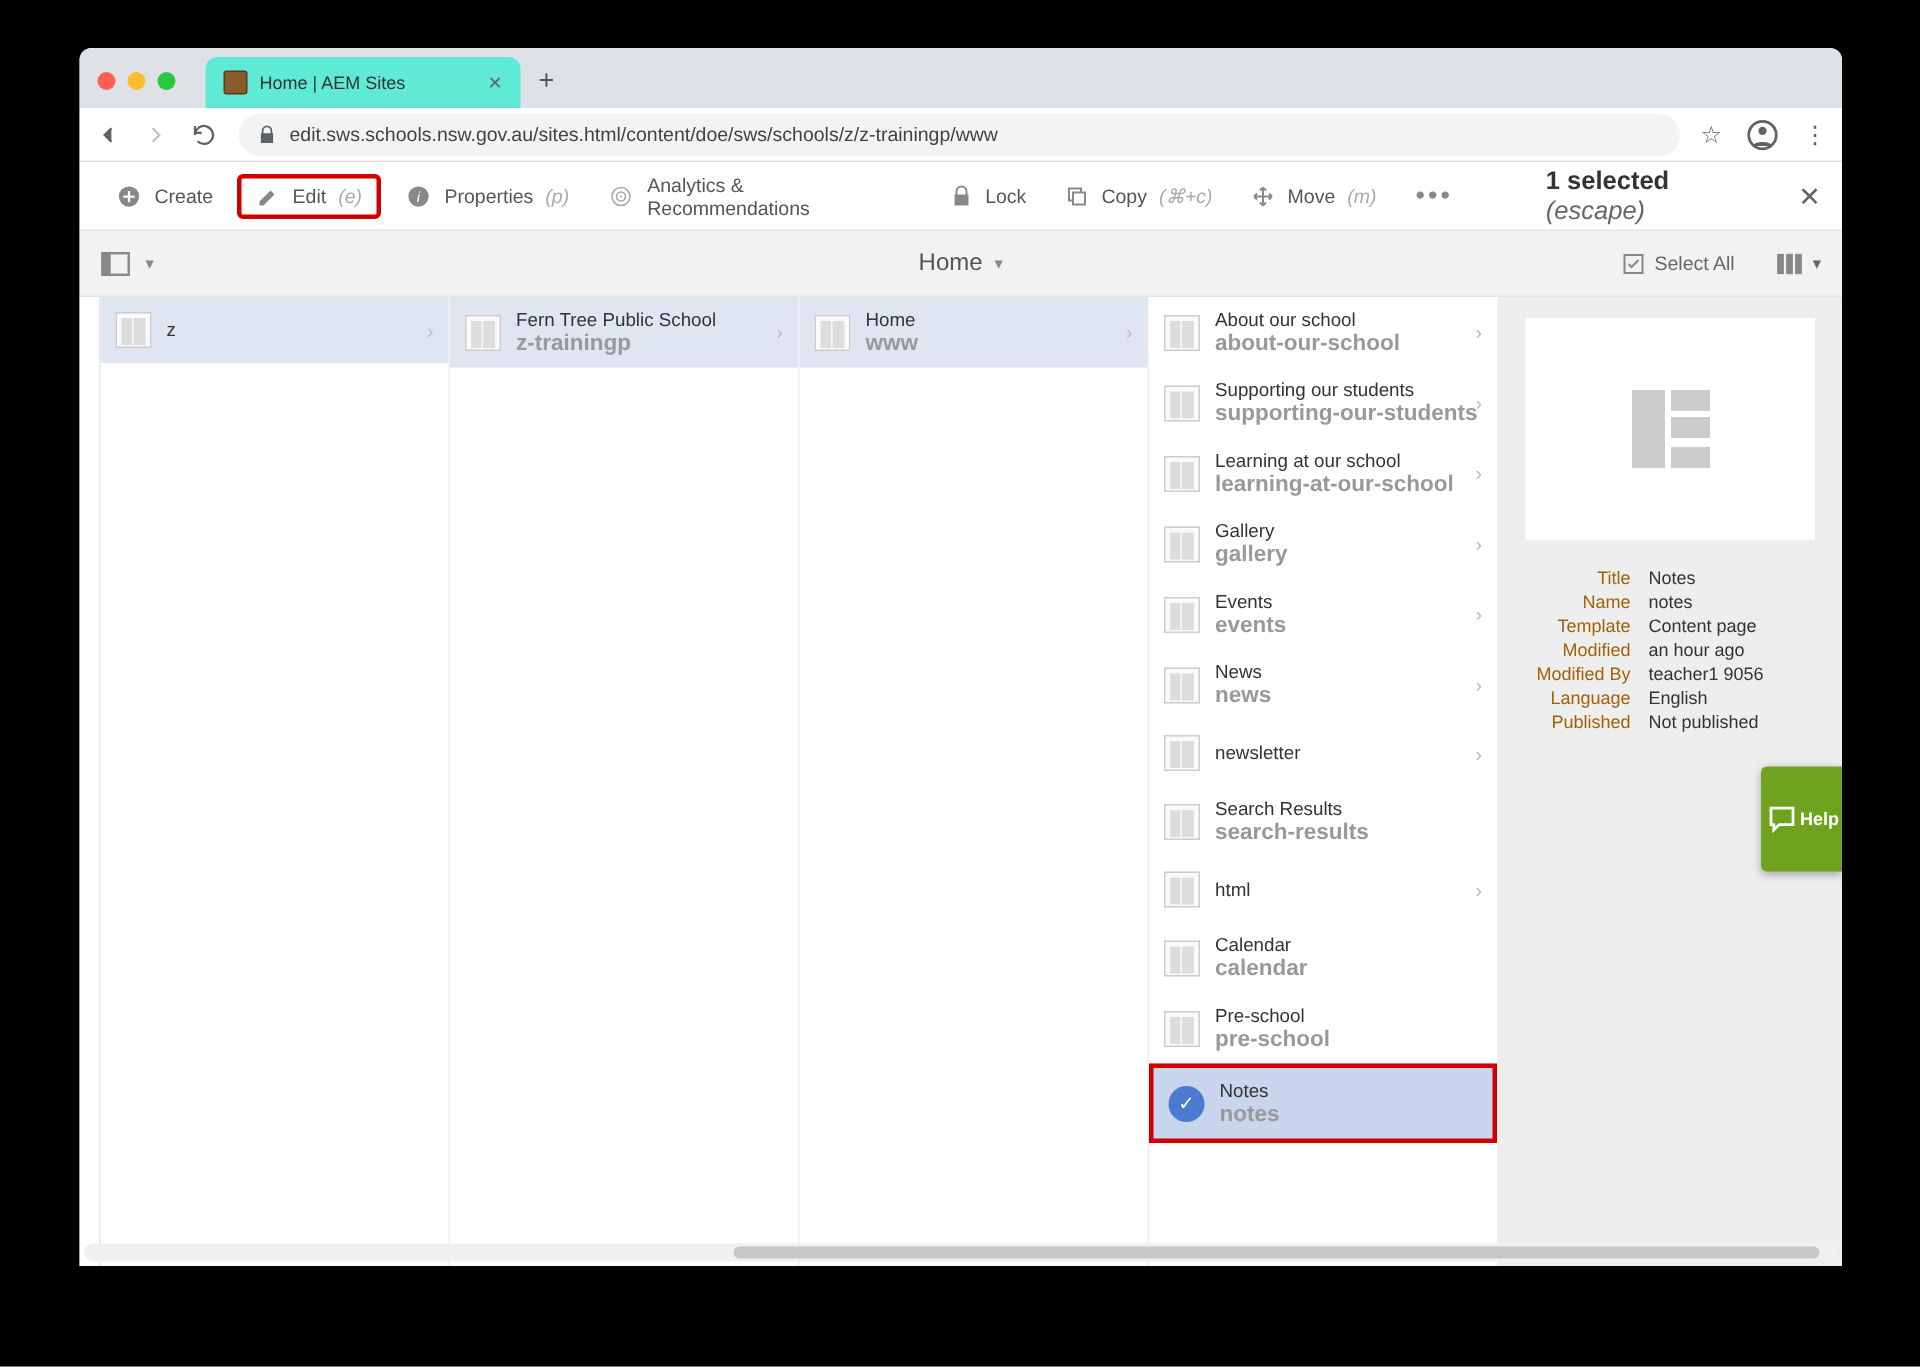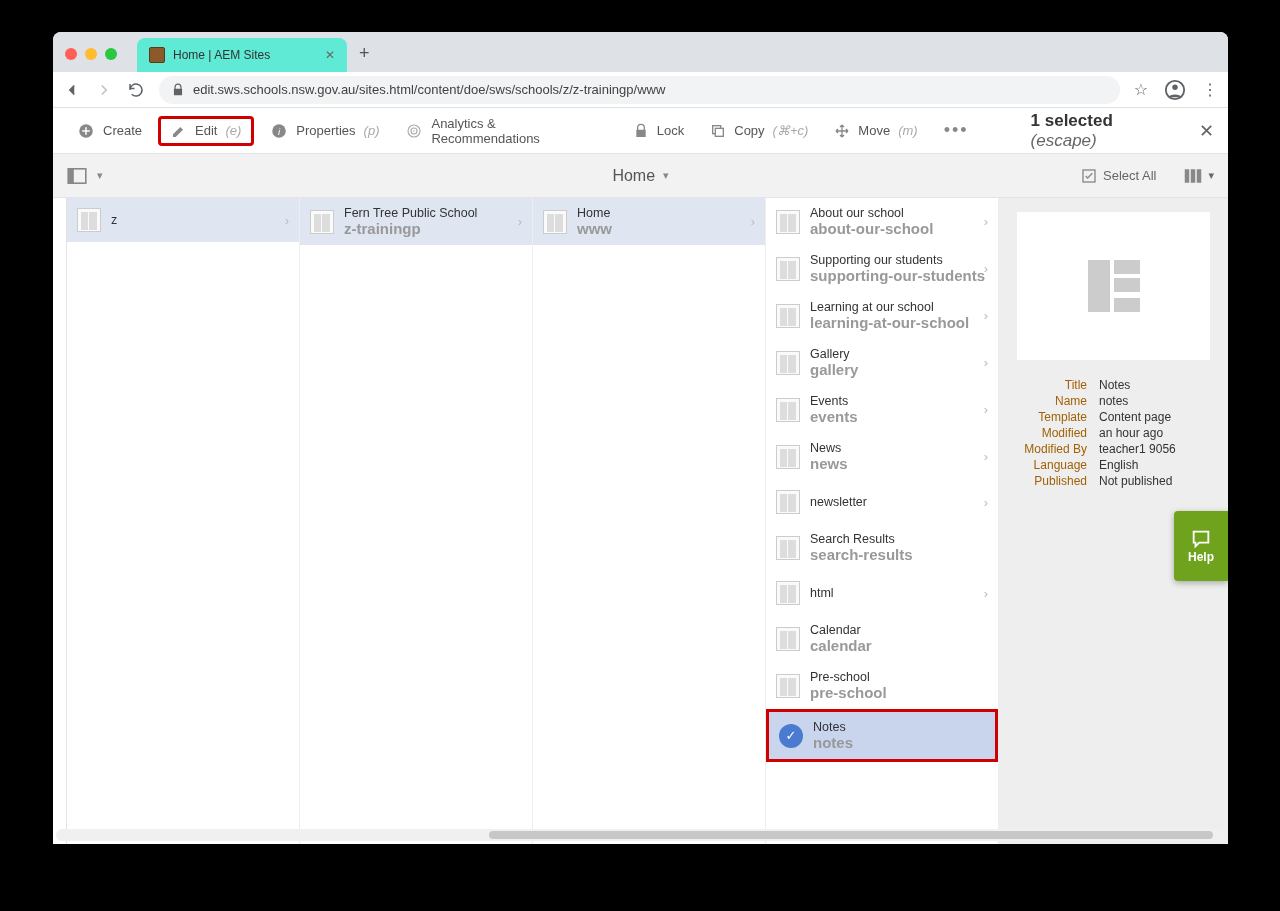--- a/index.html
+++ b/index.html
@@ -49,21 +49,21 @@
     .preview-ic{width:52px;height:52px;position:relative;}
     .preview-ic .a{position:absolute;left:0;top:0;width:22px;height:52px;background:#ccc;}
     .preview-ic .b{position:absolute;right:0;top:0;width:26px;height:14px;background:#ccc;}
     .preview-ic .c{position:absolute;right:0;top:18px;width:26px;height:14px;background:#ccc;}
     .preview-ic .d{position:absolute;right:0;bottom:0;width:26px;height:14px;background:#ccc;}
     .proplist{font-size:12px;}
     .proprow{display:flex;gap:12px;margin-bottom:2px;}
     .proplabel{width:70px;text-align:right;color:#a16207;}
     .propval{color:#333;}
     .redbox{border:3px solid #d00000;}
-    .helpbtn{position:absolute;right:0;bottom:263px;width:54px;height:70px;background:#6fa31e;border-radius:4px 0 0 4px;display:flex;flex-direction:column;align-items:center;justify-content:center;color:#fff;font-size:12px;font-weight:600;box-shadow:0 2px 6px rgba(0,0,0,0.3);margin-top:17px;}
+    .helpbtn{position:absolute;right:0;bottom:263px;width:54px;height:70px;background:#6fa31e;border-radius:4px 0 0 4px;display:flex;flex-direction:row;align-items:center;justify-content:center;color:#fff;font-size:12px;font-weight:600;box-shadow:0 2px 6px rgba(0,0,0,0.3);margin-top:17px;}
     .hscroll{position:absolute;left:3px;right:3px;bottom:3px;height:12px;background:#f0f0f0;border-radius:6px;}
     .hscroll-thumb{position:absolute;left:37%;width:62%;top:2px;height:8px;background:#c7c7c7;border-radius:4px;}
     svg{display:block;}
   </style>
 </head>
 <body>
 
 <div class="window">
 
   <div class="tabbar">

